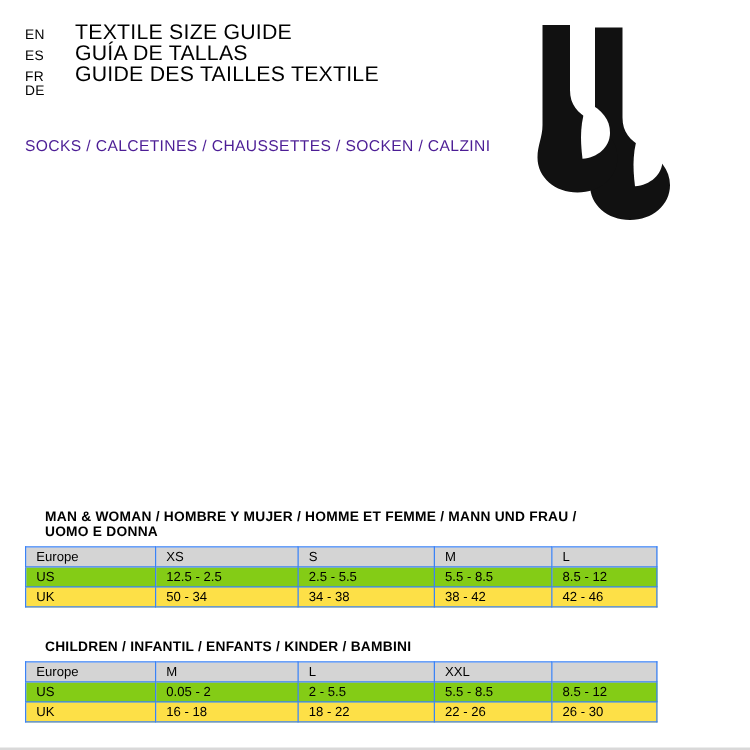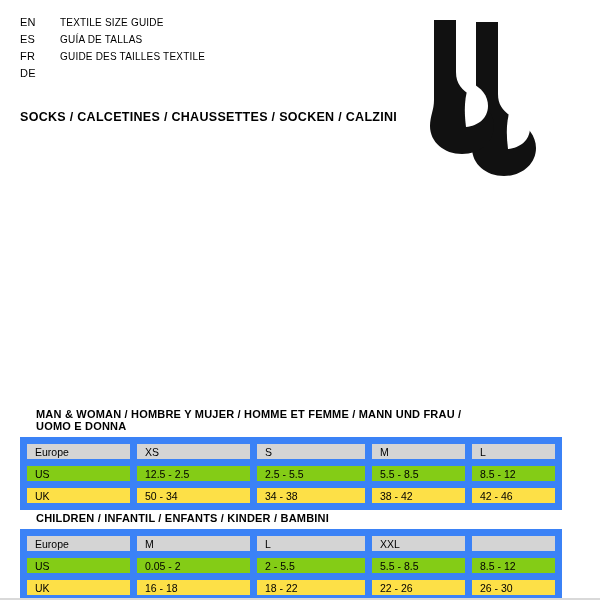--- a/index.html
+++ b/index.html
@@ -34,33 +34,33 @@
     align-items: baseline;
     height: 17px;
   }
   .lang-code {
     width: 40px;
     font-size: 11px;
     letter-spacing: 0.2px;
     color: #000;
   }
   .lang-text {
-    font-size: 10px;
+    font-size: 17px;
     letter-spacing: 0.2px;
     color: #000;
   }
 
   .product-line {
     position: absolute;
     left: 20px;
     top: 110px;
     font-size: 12.5px;
-    font-weight: bold;
+    font-weight: normal;
     letter-spacing: 0.3px;
-    color: #000000;
+    color: #4c1d95;
   }
 
   
   .illustration {
     position: absolute;
     left: 404px;
     top: 20px;
     width: 170px;
     height: 160px;
   }
@@ -85,21 +85,21 @@
   table.size-table {
     border-collapse: collapse;
     width: 460px;
     table-layout: fixed;
   }
   table.size-table td {
     height: 15px;
     font-size: 10.5px;
     color: #000;
     padding: 0 0 0 8px;
-    border: 7px solid #3b82f6;
+    border: 1px solid #3b82f6;
     vertical-align: middle;
     white-space: nowrap;
   }
   table.size-table tr.head td {
     background: #d4d4d4;
   }
   table.size-table tr.alt td {
     background: #fde047;
   }
   table.size-table tr.plain td {

